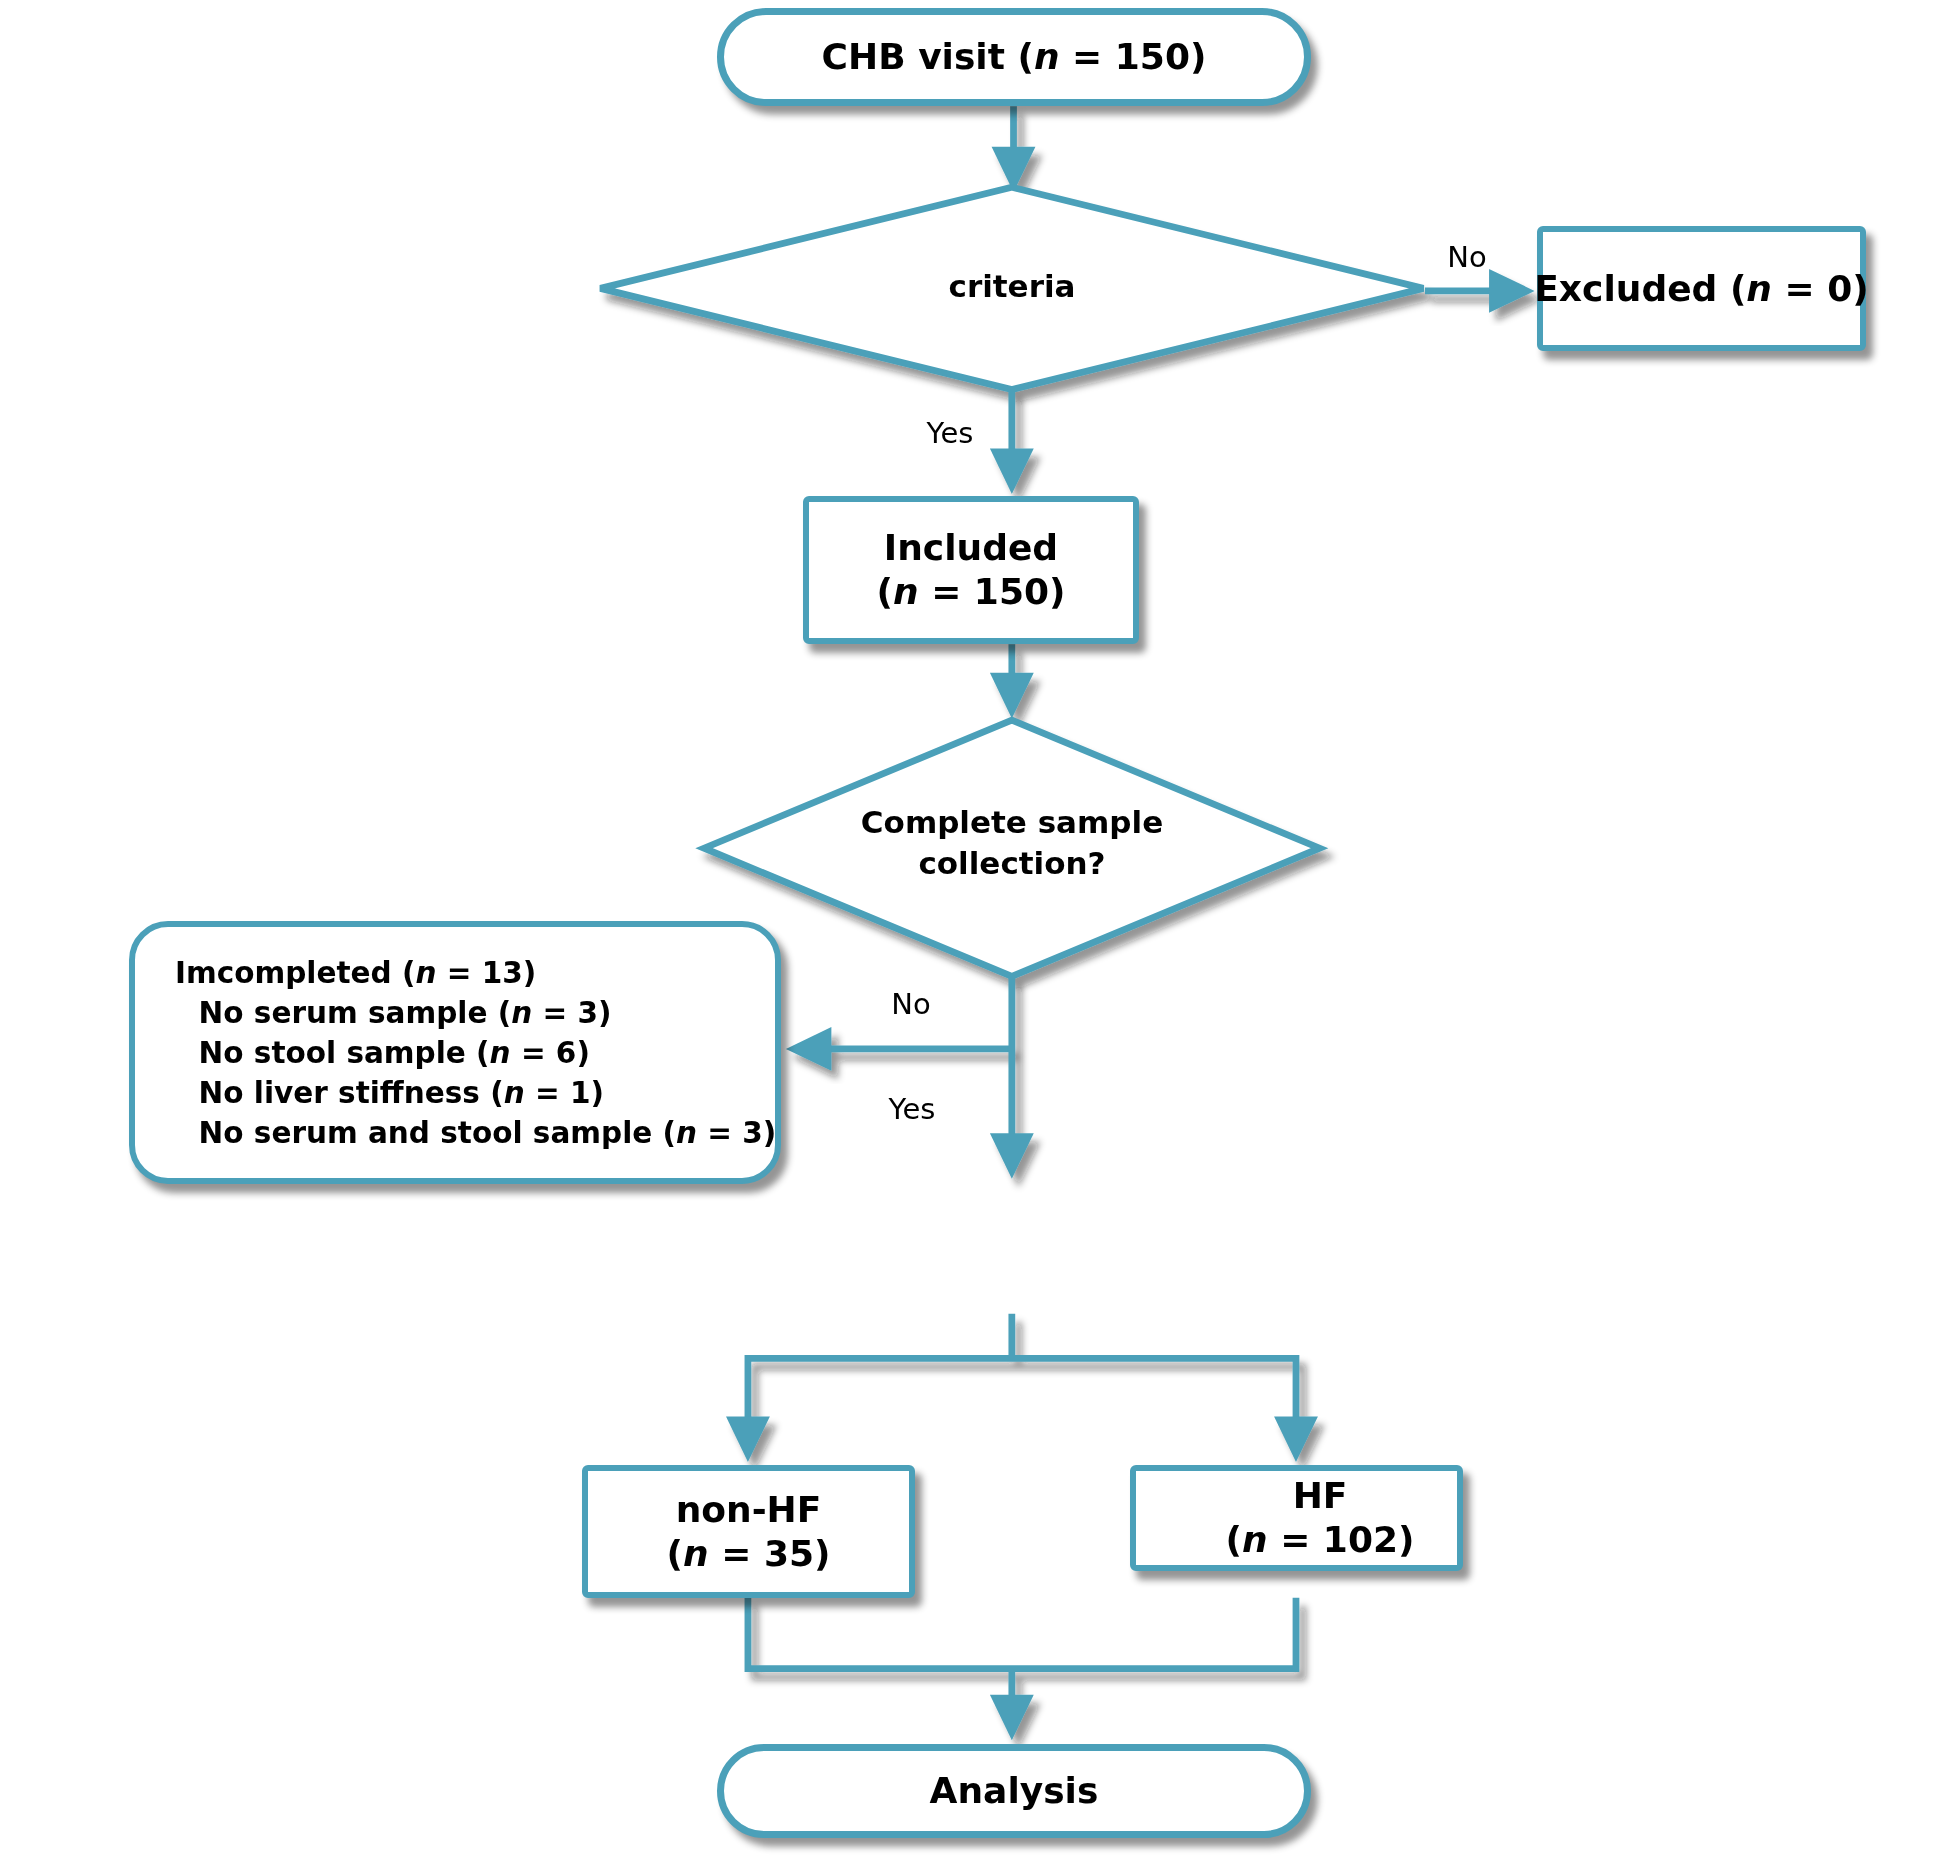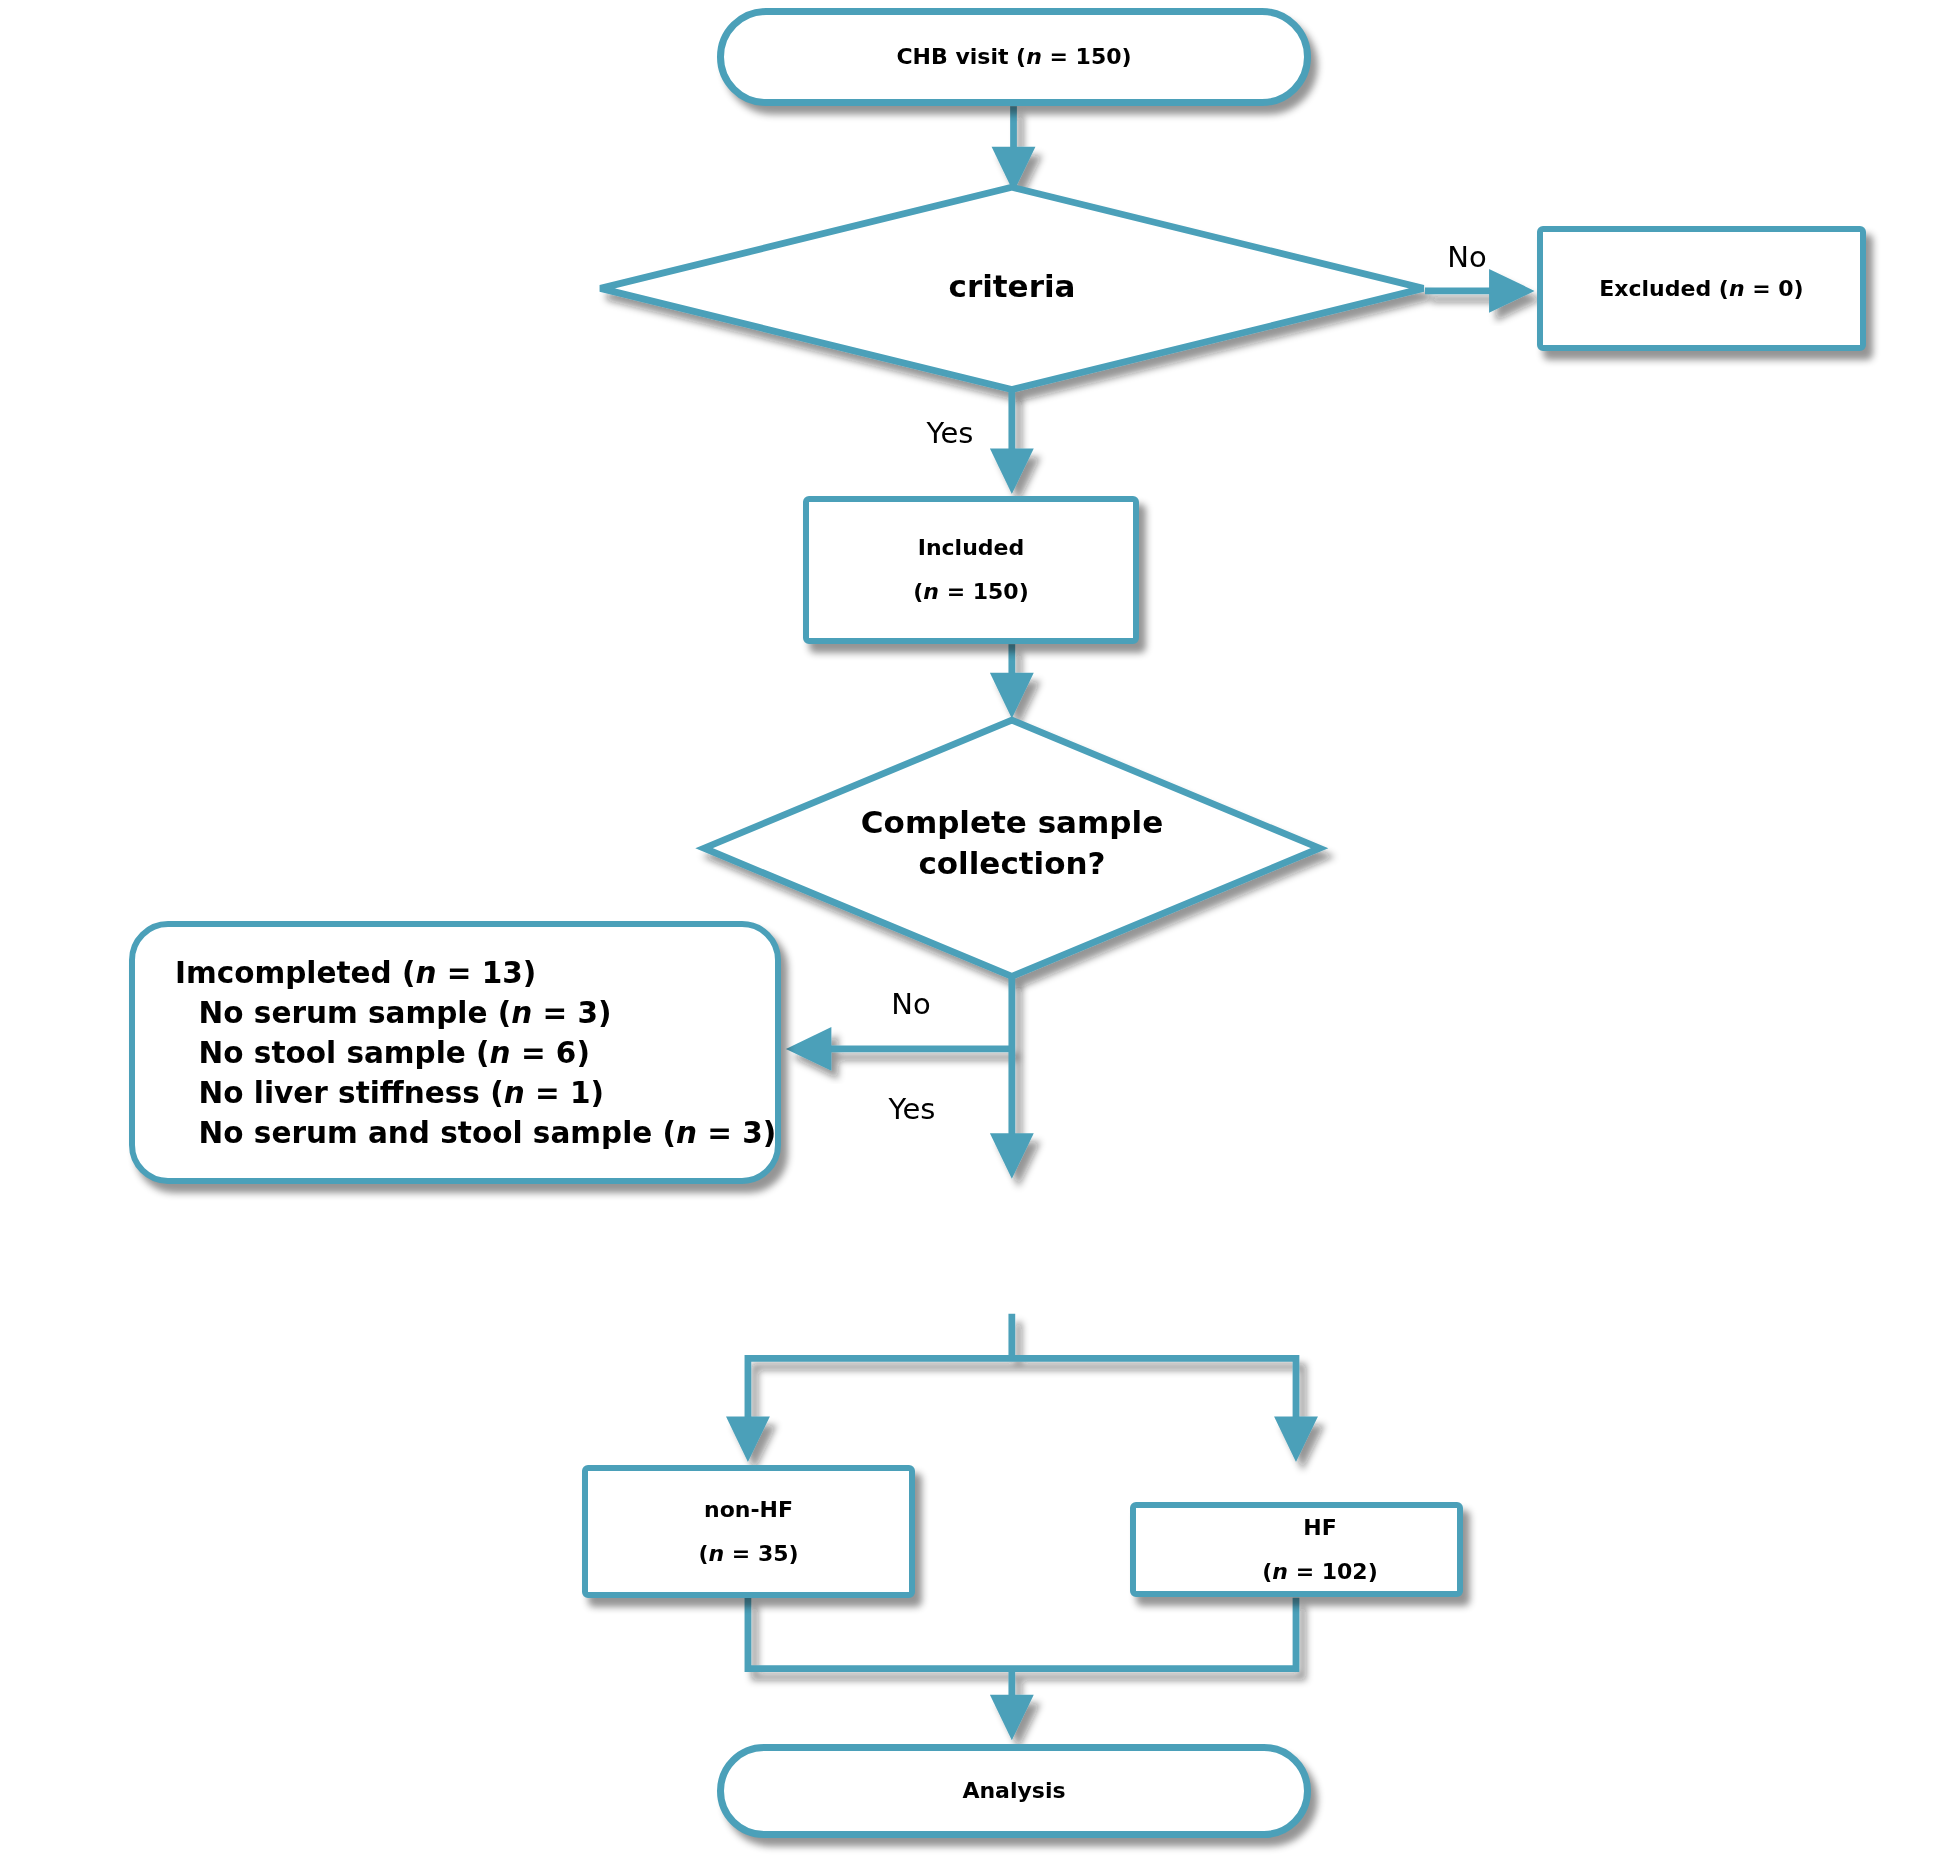--- a/index.html
+++ b/index.html
@@ -27,34 +27,34 @@
     box-sizing: border-box;
     background: #ffffff;
     border: 6.7px solid #4BA0B9;
     box-shadow: 6.7px 8.4px 7.6px rgba(20, 20, 20, 0.45);
     display: flex;
     flex-direction: column;
     align-items: center;
     justify-content: center;
     text-align: right;
     font-weight: bold;
-    font-size: 22px;
+    font-size: 36px;
     line-height: 44px;
     white-space: nowrap;
   }
   .stadium { border-radius: 842px; border-width: 7.6px; }
   .rounded { border-radius: 6px; }
   .node i { font-style: italic; }
 
   .n-chb      { left: 717px;  top: 8.4px;   width: 594px; height: 98px; }
   .n-excluded { left: 1537px; top: 226px;  width: 329px; height: 125px; }
   .n-included { left: 803px; top: 496px;  width: 336px; height: 148px; }
   .n-final    { left: 848px; top: 1181px; width: 333px; height: 133px; }
   .n-nonhf    { left: 582px;  top: 1465px; width: 333px; height: 133px; }
-  .n-hf       { left: 1130px; top: 1502px; width: 333px; height: 95px; padding-left: 47px; }
+  .n-hf       { left: 1130px; top: 1465px; width: 333px; height: 106px; padding-left: 47px; }
   .n-analysis { left: 717px;  top: 1744px; width: 594px; height: 94px; border-radius: 62px; }
 
   .n-incompleted {
     left: 129px; top: 921px; width: 652px; height: 263px;
     border-radius: 39px;
     align-items: flex-start;
     justify-content: center;
     text-align: left;
     font-size: 29.5px;
     line-height: 40px;

